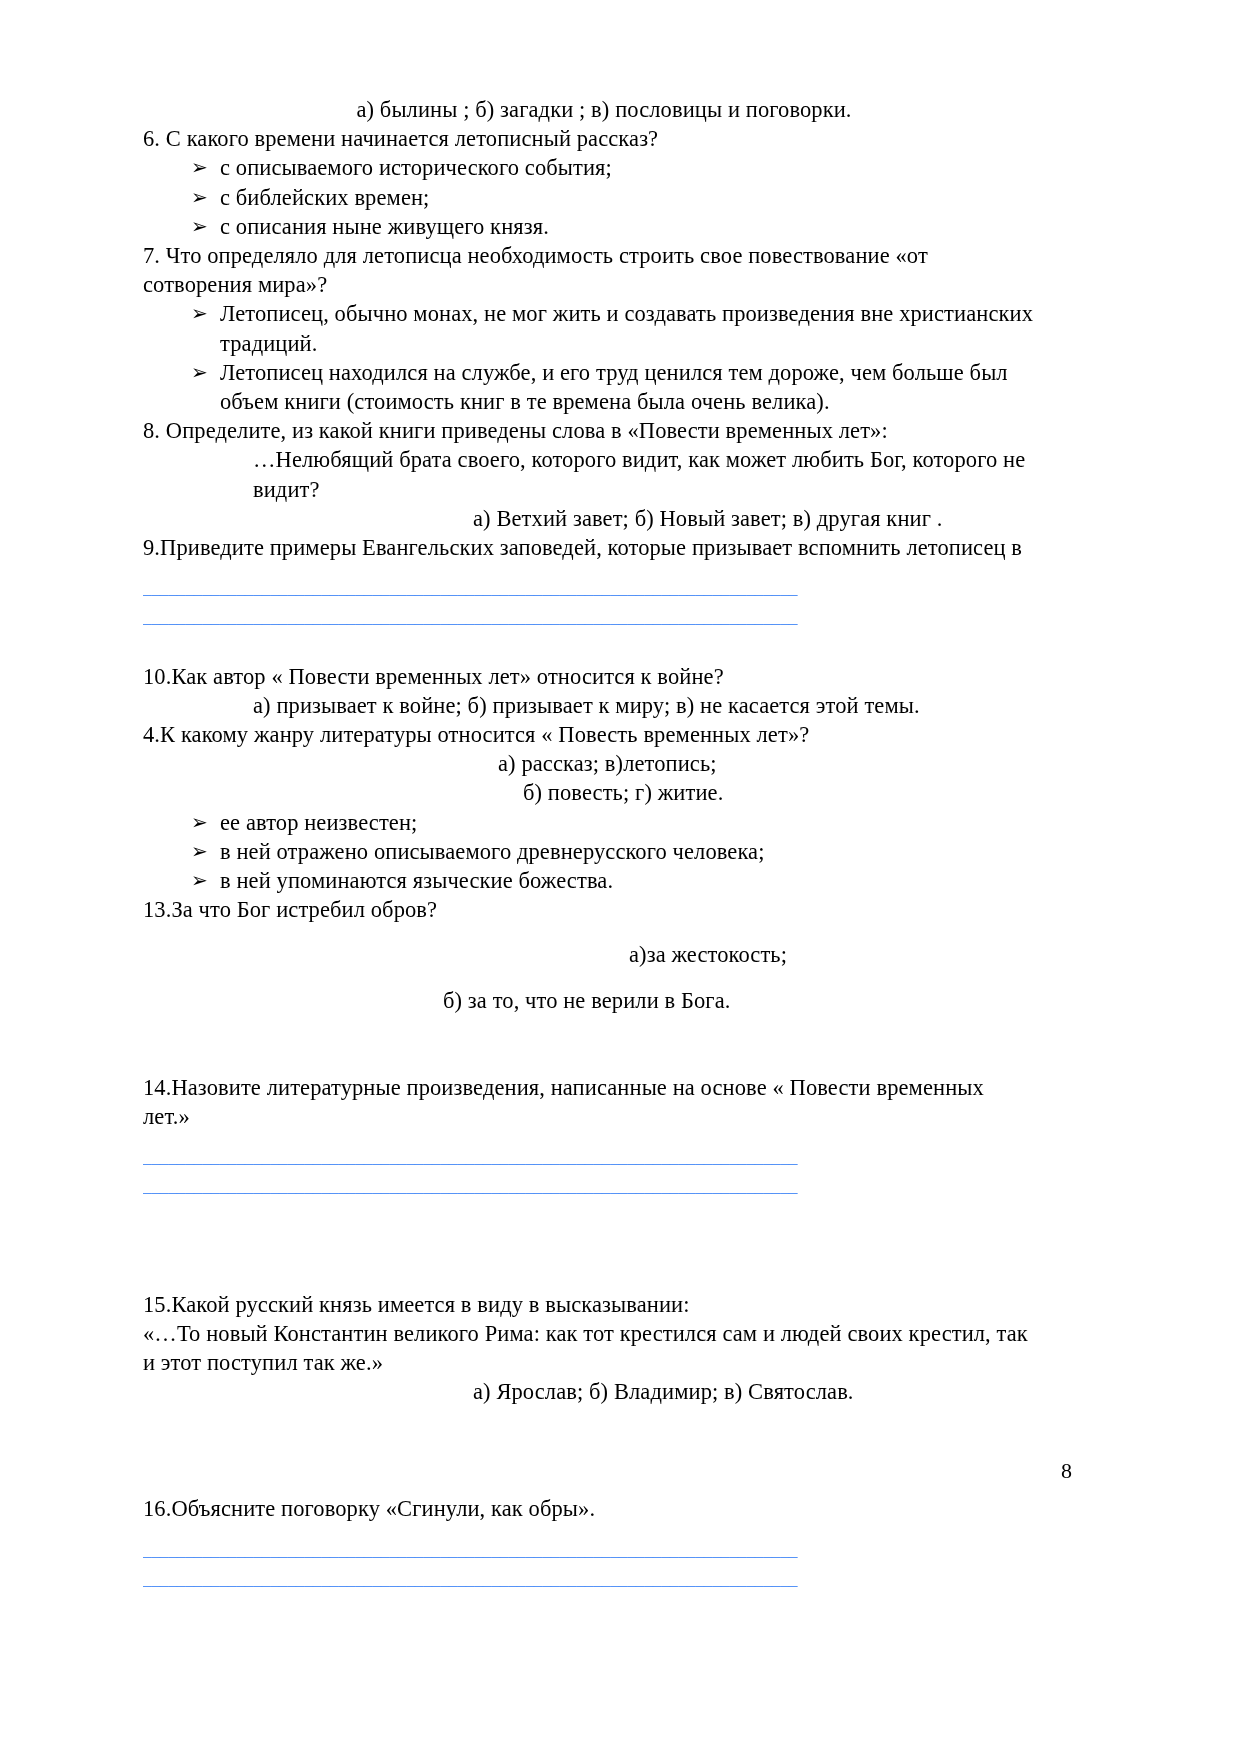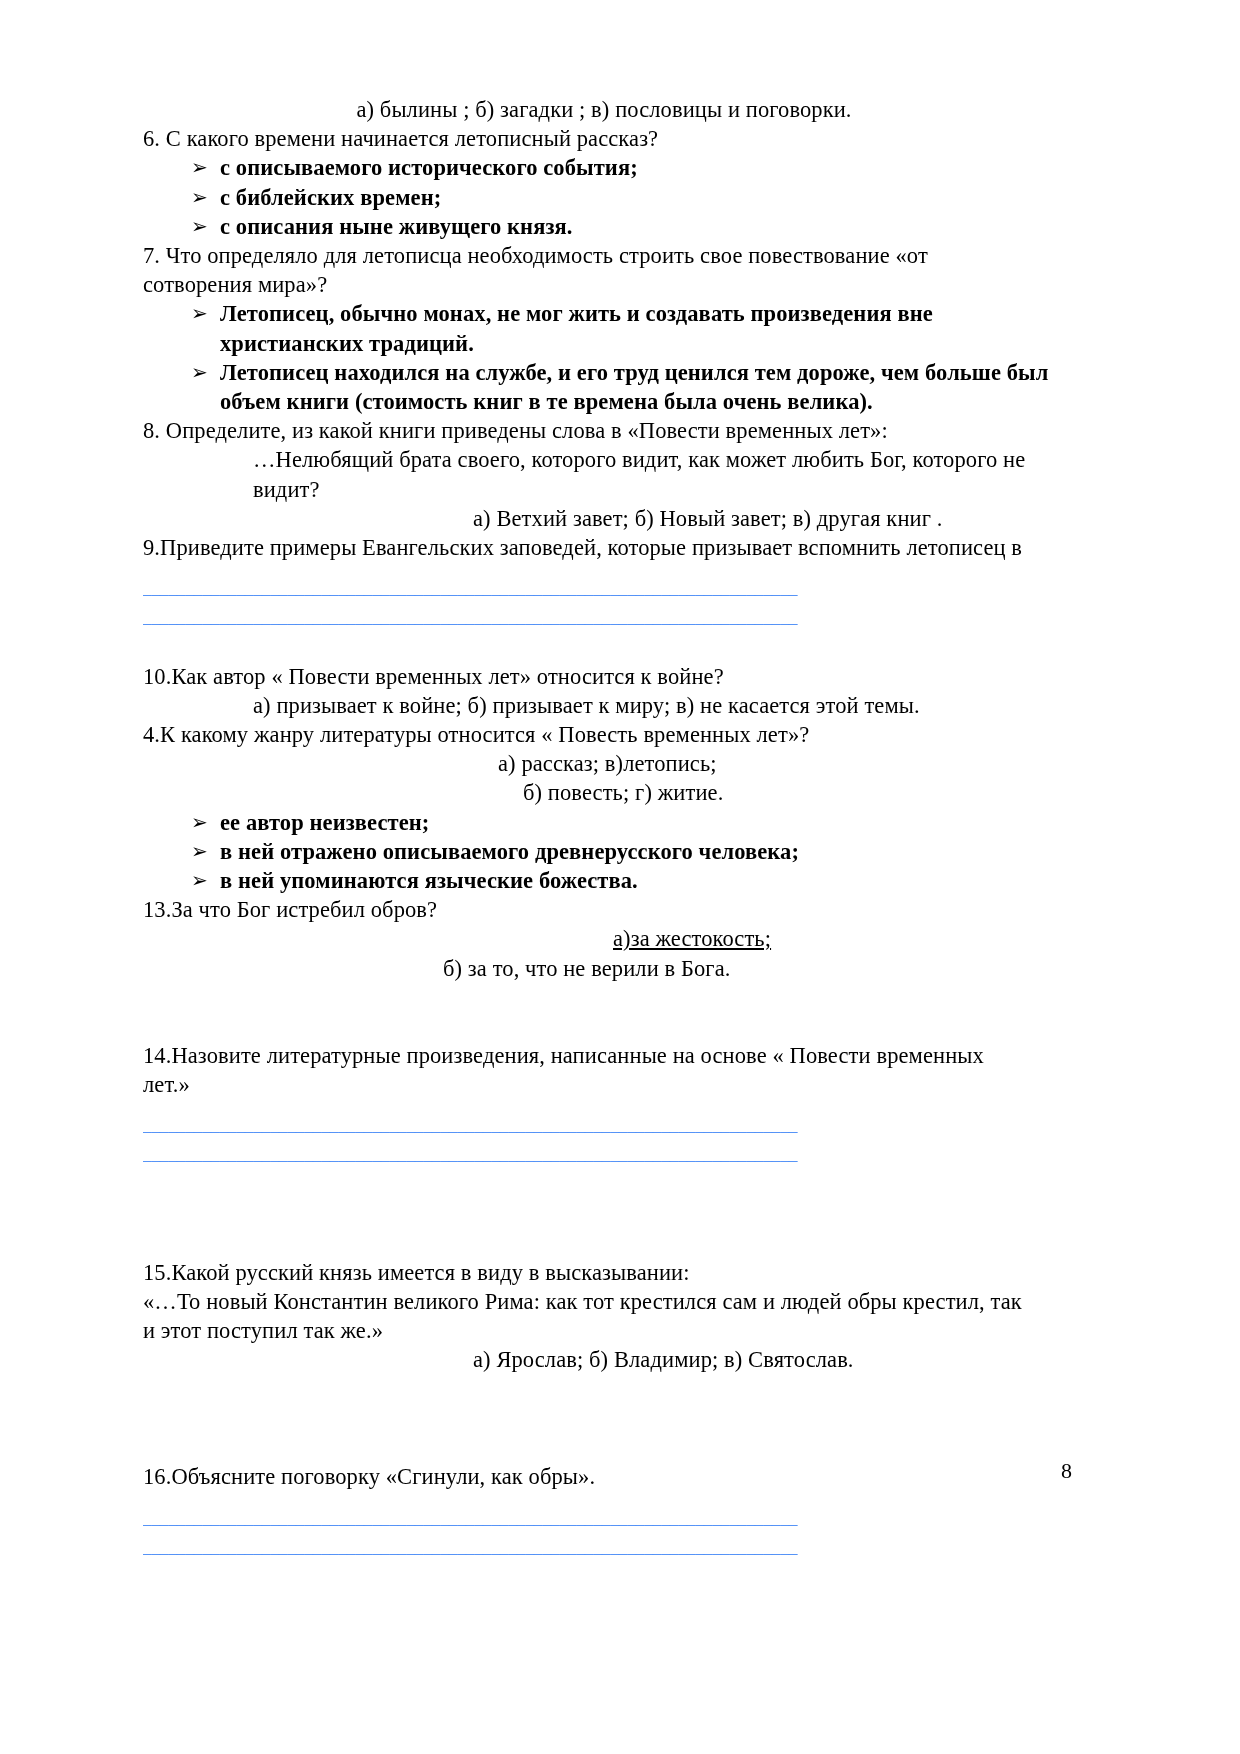--- a/index.html
+++ b/index.html
@@ -32,23 +32,22 @@
   .q {
     margin: 0;
     text-align: left;
     white-space: pre-wrap;
   }
   .center {
     text-align: center;
     margin: 0;
   }
   .right-ish {
-    margin: 0;
+    margin: 16px;
     padding-left: 470px;
-    text-decoration: underline;
   }
   .opts-indent-a {
     margin: 0;
     padding-left: 110px;
   }
   .opts-indent-b {
     margin: 0;
     padding-left: 330px;
   }
   .opts-indent-c {
@@ -77,21 +76,20 @@
   }
   .bullets li .arrow {
     position: absolute;
     left: 48px;
     top: 0;
     font-size: 20px;
     line-height: 29.2px;
   }
   .bullets li .btext {
     display: block;
-    font-weight: bold;
   }
   .rule {
     height: 29.2px;
     line-height: 29.2px;
     overflow: hidden;
     white-space: nowrap;
     font-size: 17px;
     letter-spacing: 0px;
     color: #3b82f6;
   }
@@ -186,21 +184,21 @@
 
     <p class="q">14.Назовите литературные произведения, написанные на основе « Повести временных</p>
     <p class="q">лет.»</p>
 
     <div class="gap-s"></div>
     <div class="rule">_____________________________________________________________________________</div>
     <div class="rule">_____________________________________________________________________________</div>
     <div class="gap-xl"></div>
 
     <p class="q">15.Какой русский князь имеется в виду в высказывании:</p>
-    <p class="q">«…То новый Константин великого Рима: как тот крестился сам и людей обры крестил, так</p>
+    <p class="q">«…То новый Константин великого Рима: как тот крестился сам и людей своих крестил, так</p>
     <p class="q">и этот поступил так же.»</p>
     <p class="opts-indent-b">а) Ярослав; б) Владимир;  в) Святослав.</p>
 
     <div class="gap-xl"></div>
 
     <p class="q">16.Объясните поговорку «Сгинули, как обры».</p>
     <div class="gap-s"></div>
     <div class="rule">_____________________________________________________________________________</div>
     <div class="rule">_____________________________________________________________________________</div>
 

